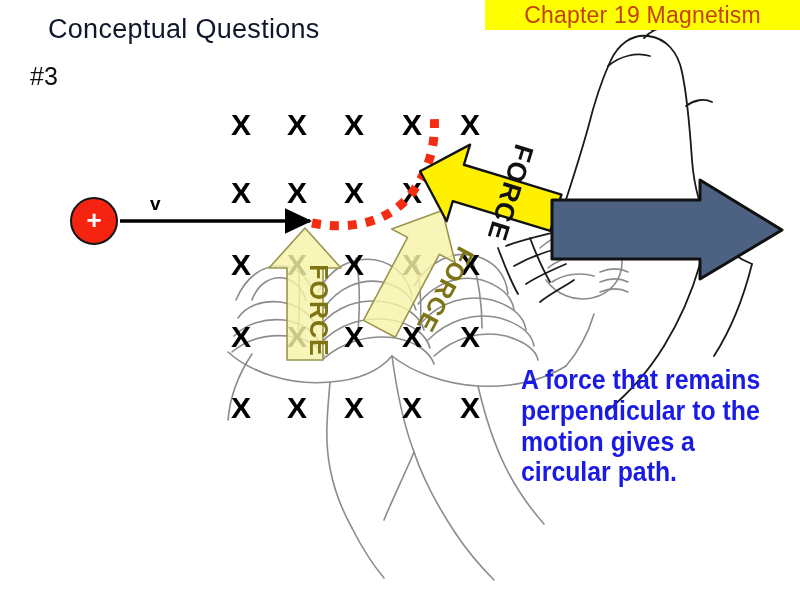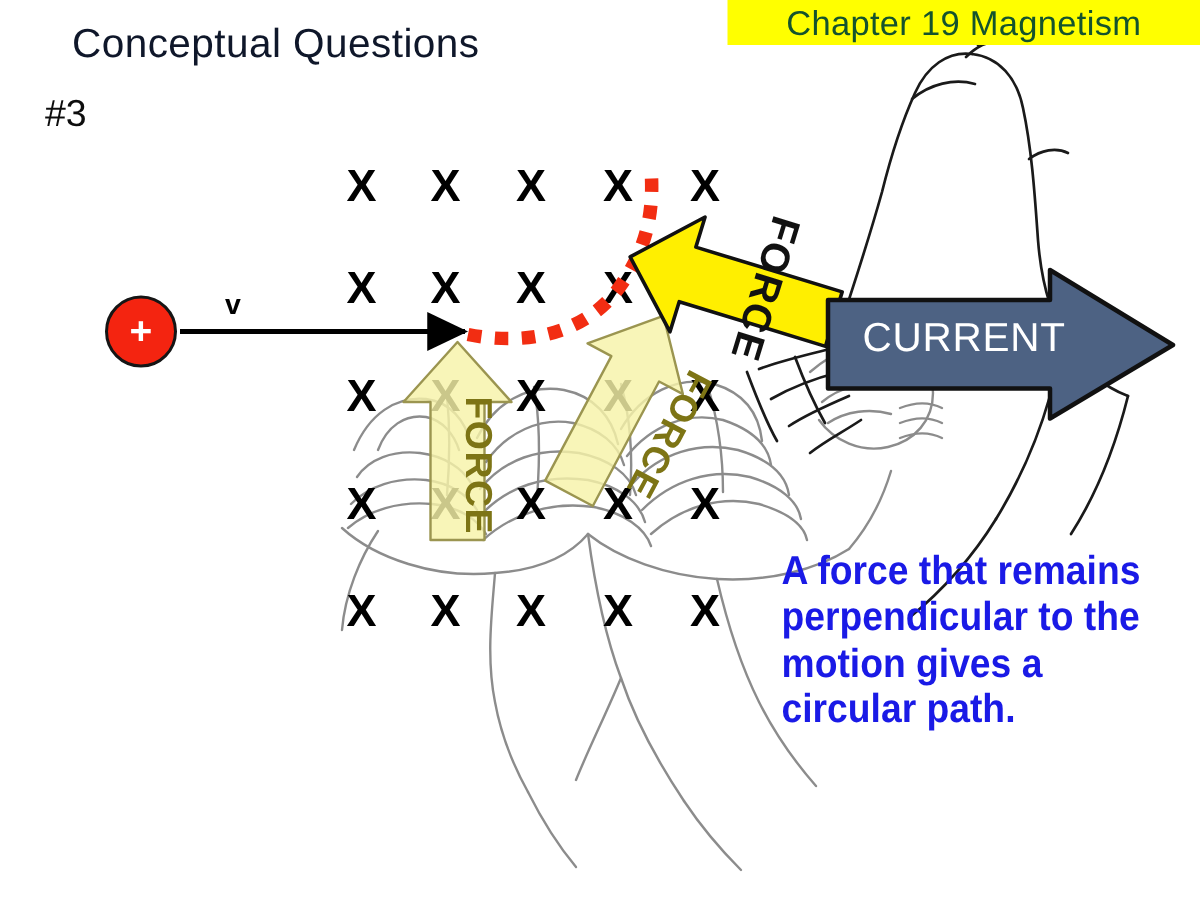--- a/index.html
+++ b/index.html
@@ -32,21 +32,21 @@
     width: 315px;
     height: 30px;
     background: #ffff00;
     display: flex;
     align-items: center;
     justify-content: center;
   }
   .chapter-banner span {
     font-family: "Liberation Sans", sans-serif;
     font-size: 23px;
-    color: #14532d;
+    color: #c2410c;
     letter-spacing: 0.2px;
     white-space: nowrap;
   }
   .slide-title {
     position: absolute;
     left: 48px;
     top: 14px;
     font-size: 27px;
     color: #0f172a;
     letter-spacing: 0.3px;
@@ -282,21 +282,20 @@
   <svg class="layer" viewBox="0 0 800 600">
     <g transform="rotate(17 488 192)">
       <path d="M417 192 L457 152 L457 173 L559 173 L559 211 L457 211 L457 232 Z" fill="#ffef00" stroke="#111111" stroke-width="2.4" stroke-linejoin="round"></path>
     </g>
   </svg>
   <div class="force-label bright" style="left:460px; top:177px; transform: rotate(107deg);">FORCE</div>
 
   <svg class="layer" viewBox="0 0 800 600">
     <path d="M552 200 L700 200 L700 180 L782 230 L700 279 L700 259 L552 259 Z" fill="#4d6283" stroke="#111111" stroke-width="3" stroke-linejoin="round"></path>
   </svg>
-  <div class="current-label">CURRENT</div>
 
   <div class="charge">
     <span>+</span>
   </div>
   <div class="v-label">v</div>
 
   <div class="slide-title">Conceptual Questions</div>
   <div class="question-number">#3</div>
   <div class="chapter-banner">
     <span>Chapter 19 Magnetism</span>

